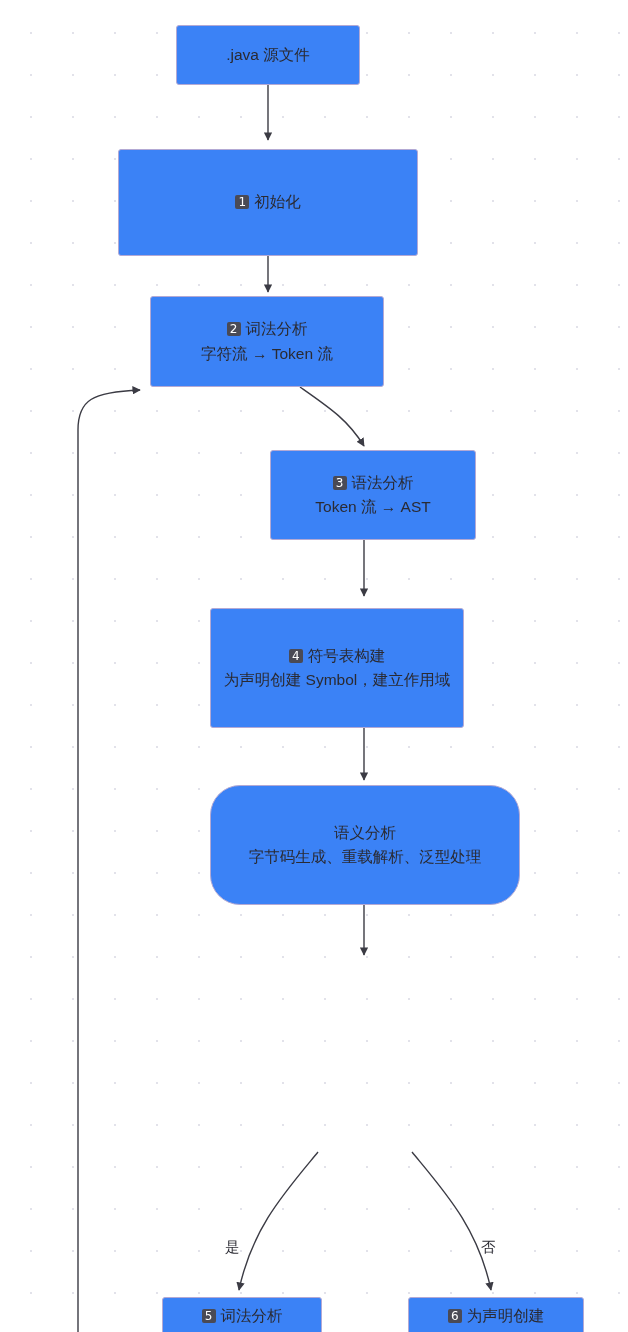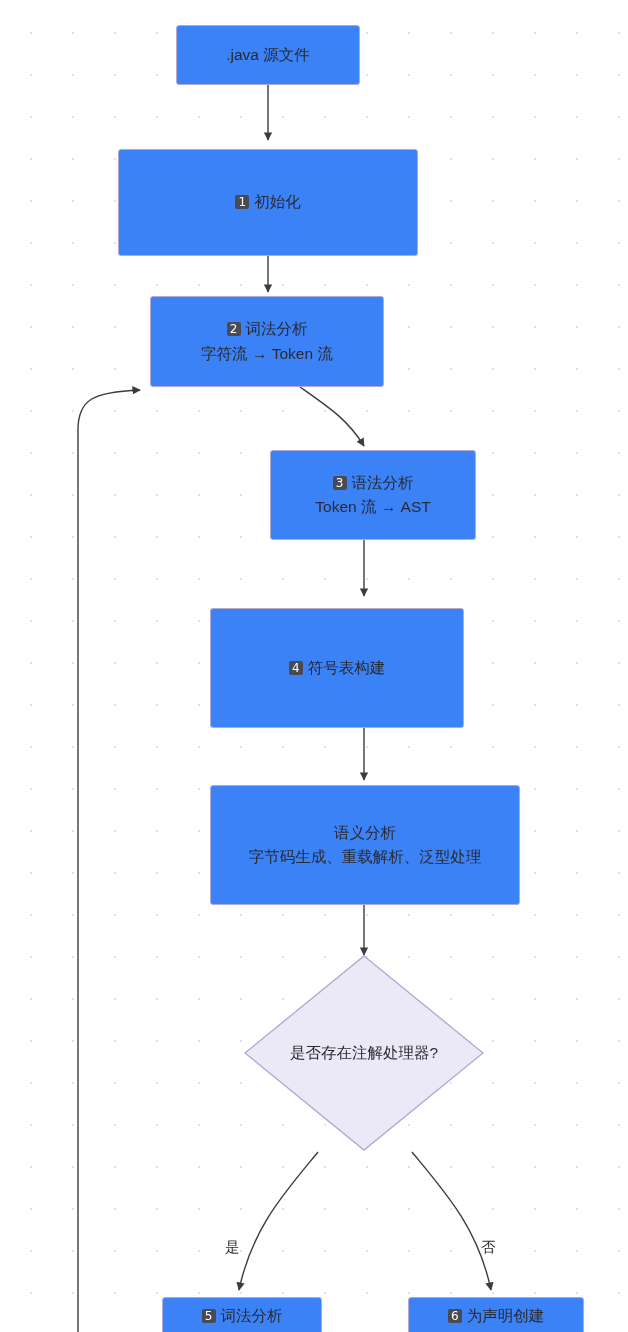--- a/index.html
+++ b/index.html
@@ -160,33 +160,28 @@
     <span class="line">
       <span class="badge">3</span><span>语法分析</span>
     </span>
     <span class="line">Token 流 → AST</span>
   </div>
 
   <div class="node" style="left:210px; top:600px; width:254px; height:120px;margin-top:8px;">
     <span class="line">
       <span class="badge">4</span><span>符号表构建</span>
     </span>
+    <span class="line wrap">为声明创建 Symbol，建立作用域</span>
   </div>
 
-  <div class="node" style="left:210px; top:785px; width:310px; height:120px;">
+  <div class="node" style="left:210px; top:785px; width:310px; height:120px;border-radius:30px;">
     <span class="line">语义分析</span>
     <span class="line wrap">字节码生成、重载解析、泛型处理</span>
   </div>
 
-  <div class="diamond-wrap" style="left:244px; top:955px; width:240px; height:196px;">
-    <svg class="diamond-shape" viewBox="0 0 240 196" preserveAspectRatio="none" xmlns="http://www.w3.org/2000/svg">
-      <polygon points="120,1 239,98 120,195 1,98" fill="#ece9f6" stroke="#b3a9d4" stroke-width="1.4"></polygon>
-    </svg>
-    <div class="diamond-label">是否存在注解处理器?</div>
-  </div>
 
   <div class="edge-label" style="left:225px; top:1238px;">是</div>
   <div class="edge-label" style="left:481px; top:1238px;">否</div>
 
   <div class="node" style="left:162px; top:1297px; width:160px; height:60px; justify-content:flex-start;">
     <span class="line">
       <span class="badge">5</span><span>词法分析</span>
     </span>
   </div>
 

